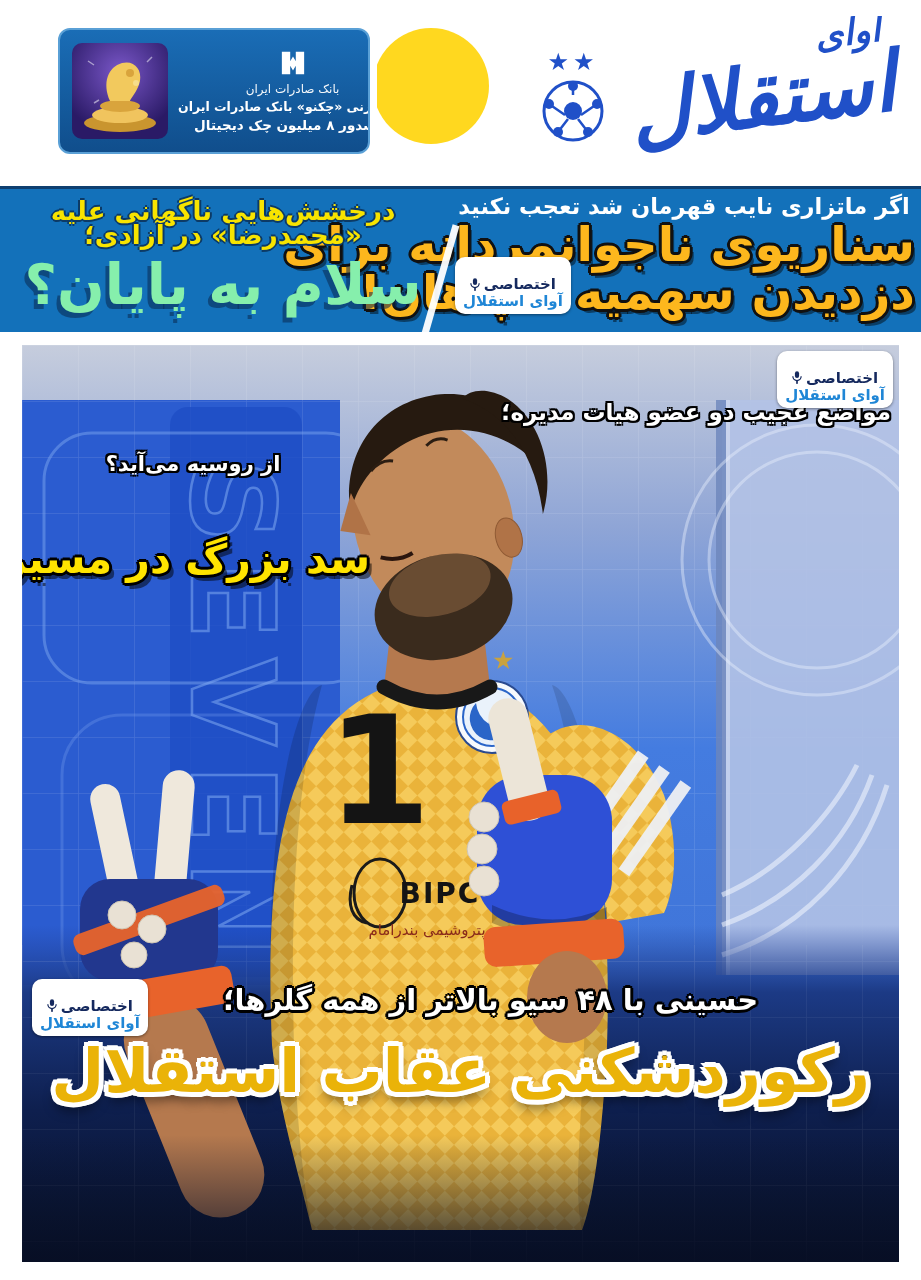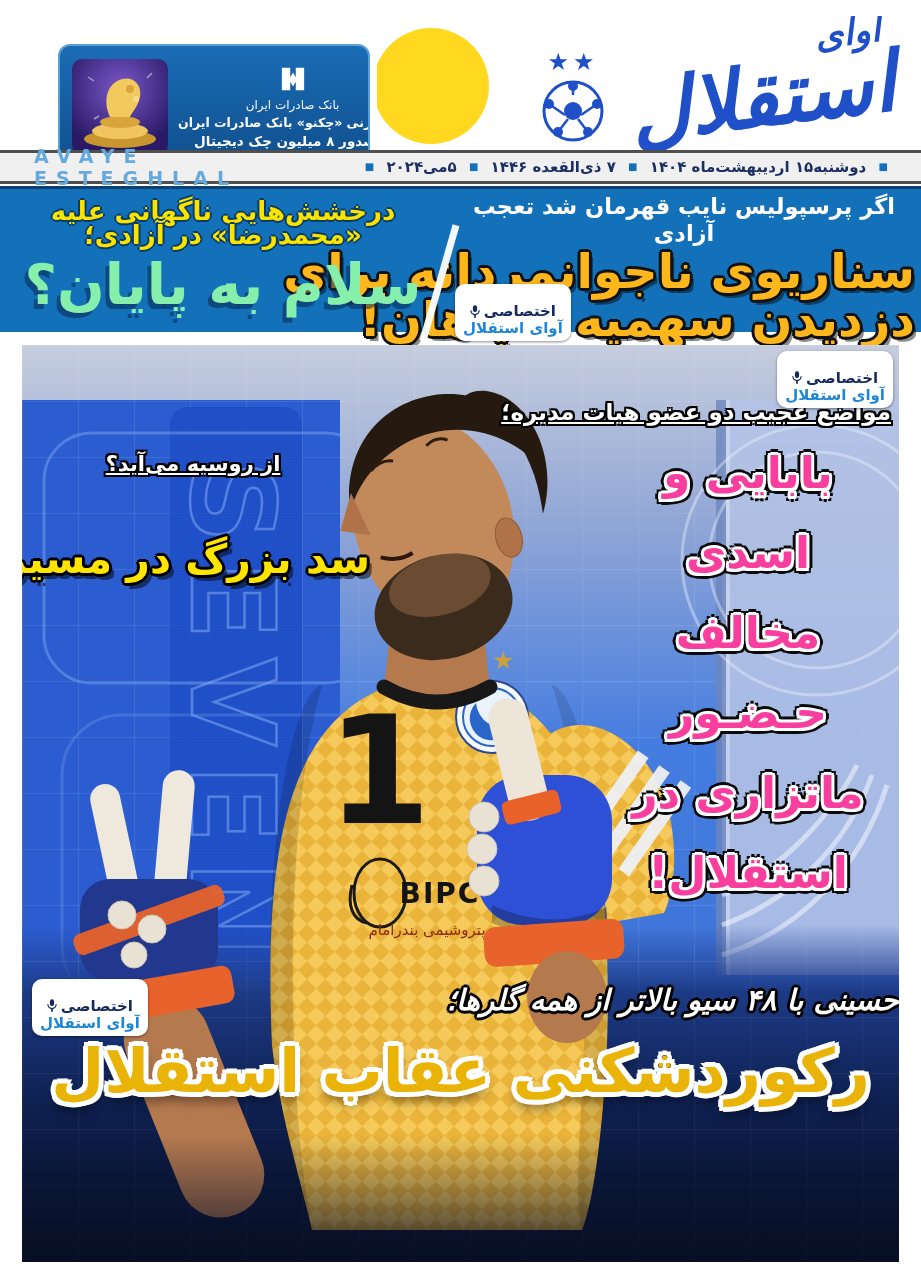--- a/index.html
+++ b/index.html
@@ -3,21 +3,21 @@
 <meta charset="utf-8">
 <style>
   html,body{margin:0;padding:0;background:#e8e8e8;}
   *{box-sizing:border-box;}
   .page{position:relative;width:921px;height:1280px;background:#fff;overflow:hidden;
         font-family:"DejaVu Sans",sans-serif;margin:0 auto;}
   .abs{position:absolute;}
   .rtl{direction:rtl;}
 
   
-  .ad{left:58px;top:44px;width:312px;height:126px;border-radius:12px;
+  .ad{left:58px;top:28px;width:312px;height:126px;border-radius:12px;
       background:linear-gradient(180deg,#1a6db6,#104e8c);border:2px solid #5aa0d6;
       display:flex;flex-direction:row;align-items:center;overflow:hidden;}
   .ad-art{width:96px;height:96px;margin:0 10px 0 12px;border-radius:10px;flex:0 0 auto;
       background:radial-gradient(circle at 50% 30%,#7a57c8,#2a1a66 75%);}
   .ad-body{flex:1;color:#fff;text-align:center;padding:4px 8px 4px 0;}
   .ad-bank{font-size:12px;margin:2px 0 3px;opacity:.95;}
   .ad-l1{font-size:12.5px;font-weight:bold;white-space:nowrap;}
   .ad-l2{font-size:13.5px;font-weight:bold;margin-top:3px;}
 
   .masthead{right:14px;top:16px;width:530px;height:140px;}
@@ -51,41 +51,41 @@
     gap:4px;justify-content:center;margin-top:16px;}
   .xbadge .l2{color:#1f86d6;font-weight:bold;font-size:15px;}
 
   
   .poster{left:22px;top:345px;width:877px;height:917px;background:#0b1634;overflow:hidden;}
   .scene{position:absolute;inset:0;width:100%;height:100%;z-index:0;}
   .ov{position:absolute;z-index:3;}
 
   .ow-sm{color:#fff;font-weight:bold;
     text-shadow:-2px 0 0 #000,2px 0 0 #000,0 -2px 0 #000,0 2px 0 #000,
-      -2px -2px 0 #000,2px 2px 0 #000,-2px 2px 0 #000,2px -2px 0 #000;text-decoration:underline;}
+      -2px -2px 0 #000,2px 2px 0 #000,-2px 2px 0 #000,2px -2px 0 #000;}
   .ow-md{color:#fff;font-weight:bold;
     text-shadow:-3px 0 0 #000,3px 0 0 #000,0 -3px 0 #000,0 3px 0 #000,
       -2px -2px 0 #000,2px 2px 0 #000,-2px 2px 0 #000,2px -2px 0 #000;}
   .oy{color:#ffe400;font-weight:bold;
     text-shadow:-3px 0 0 #000,3px 0 0 #000,0 -3px 0 #000,0 3px 0 #000,
       -2px -2px 0 #000,2px 2px 0 #000,-2px 2px 0 #000,2px -2px 0 #000,5px 6px 0 rgba(0,0,0,.5);}
   .pink{color:#f83f9e;font-weight:bold;
     text-shadow:-3px 0 0 #fff,3px 0 0 #fff,0 -3px 0 #fff,0 3px 0 #fff,
       -2.5px -2.5px 0 #fff,2.5px 2.5px 0 #fff,-2.5px 2.5px 0 #fff,2.5px -2.5px 0 #fff,
       -6px 0 0 #0a0a0a,6px 0 0 #0a0a0a,0 -6px 0 #0a0a0a,0 6px 0 #0a0a0a,
       -4.5px -4.5px 0 #0a0a0a,4.5px 4.5px 0 #0a0a0a,-4.5px 4.5px 0 #0a0a0a,4.5px -4.5px 0 #0a0a0a;}
   .bigblue{color:#eab308;font-weight:bold;white-space:nowrap;
     text-shadow:-5px 0 0 #fff,5px 0 0 #fff,0 -5px 0 #fff,0 5px 0 #fff,
       -4px -4px 0 #fff,4px 4px 0 #fff,-4px 4px 0 #fff,4px -4px 0 #fff,0 8px 12px rgba(0,0,0,.55);}
 
   .p-kick-r{right:8px;top:54px;font-size:23px;white-space:nowrap;}
   .p-pink{right:2px;top:88px;width:298px;font-size:44px;line-height:80px;text-align:center;}
   .p-kick-l{left:6px;top:100px;width:330px;font-size:21px;line-height:38px;text-align:center;}
   .p-head-l{left:0;top:180px;width:348px;font-size:41px;line-height:69px;text-align:center;white-space:nowrap;}
-  .p-kick-b{left:60px;right:0;top:638px;font-size:29px;text-align:right;white-space:nowrap;font-style:italic;}
+  .p-kick-b{left:60px;right:0;top:638px;font-size:29px;text-align:center;white-space:nowrap;}
   .p-big1{left:0;right:0;top:690px;font-size:61px;text-align:center;}
   .p-big2{left:0;right:0;top:798px;font-size:65px;text-align:center;}
 
   svg text{font-family:"DejaVu Sans",sans-serif;}
 </style>
 </head>
 <body>
 
 <div class="page">
 
@@ -123,36 +123,24 @@
       <circle cx="196" cy="95" r="9" fill="#2050c8"></circle>
       <circle cx="196" cy="70" r="5" fill="#2050c8"></circle>
       <circle cx="172" cy="88" r="5" fill="#2050c8"></circle>
       <circle cx="181" cy="116" r="5" fill="#2050c8"></circle>
       <circle cx="211" cy="116" r="5" fill="#2050c8"></circle>
       <circle cx="220" cy="88" r="5" fill="#2050c8"></circle>
       <path d="M196,79 V70 M188,99 L172,88 M204,99 L220,88 M191,103 L181,116 M201,103 L211,116" stroke="#2050c8" stroke-width="2.5" fill="none"></path>
     </g>
   </svg>
 
-  <div class="abs meta">
-    <span class="latin">AVAYE ESTEGHLAL</span>
-    <span class="dates rtl">
-      <span class="sq">■</span>
-      <span>دوشنبه۱۵ اردیبهشت‌ماه ۱۴۰۴</span>
-      <span class="sq">■</span>
-      <span>۷ ذی‌القعده ۱۴۴۶</span>
-      <span class="sq">■</span>
-      <span>۵می۲۰۲۴</span>
-      <span class="sq">■</span>
-    </span>
-  </div>
 
   <div class="abs band">
     <div class="band-right rtl">
-      <div class="band-kick-r">اگر پرسپولیس نایب قهرمان شد تعجب آزادی</div>
+      <div class="band-kick-r">اگر ماتزاری نایب قهرمان شد تعجب نکنید</div>
       <div class="band-h-r">سناریوی ناجوانمردانه برای</div>
       <div class="band-h-r">دزدیدن سهمیه سپاهان!</div>
       <div class="xbadge" style="left:2px;bottom:2px">
         <div class="l1">
             <span>اختصاصی</span>
             <svg width="10" height="14" viewBox="0 0 12 16">
               <rect x="3.5" y="0" width="5" height="8" rx="2.5" fill="#15295e"></rect>
               <path d="M1,6 a5,5 0 0 0 10,0" fill="none" stroke="#15295e" stroke-width="1.5"></path>
               <rect x="5" y="11" width="2" height="4" fill="#15295e"></rect>
             </svg>
@@ -326,26 +314,20 @@
             <rect x="3.5" y="0" width="5" height="8" rx="2.5" fill="#15295e"></rect>
             <path d="M1,6 a5,5 0 0 0 10,0" fill="none" stroke="#15295e" stroke-width="1.5"></path>
             <rect x="5" y="11" width="2" height="4" fill="#15295e"></rect>
           </svg>
         </div>
       <div class="l2">آوای استقلال</div>
     </div>
 
     <div class="ov rtl ow-sm p-kick-r">مواضع عجیب دو عضو هیات مدیره؛</div>
 
-    <div class="ov rtl p-pink">
-      <div class="pink">بابایی و اسدی</div>
-      <div class="pink">مخالف حـضـور</div>
-      <div class="pink">ماتزاری در</div>
-      <div class="pink">استقلال!</div>
-    </div>
 
     <div class="ov rtl ow-sm p-kick-l">
       <div>از روسیه می‌آید؟</div>
     </div>
 
     <div class="ov rtl oy p-head-l">
       <div>سد بزرگ در مسیر</div>
     </div>
 
     <div class="xbadge" style="left:10px;top:634px">

